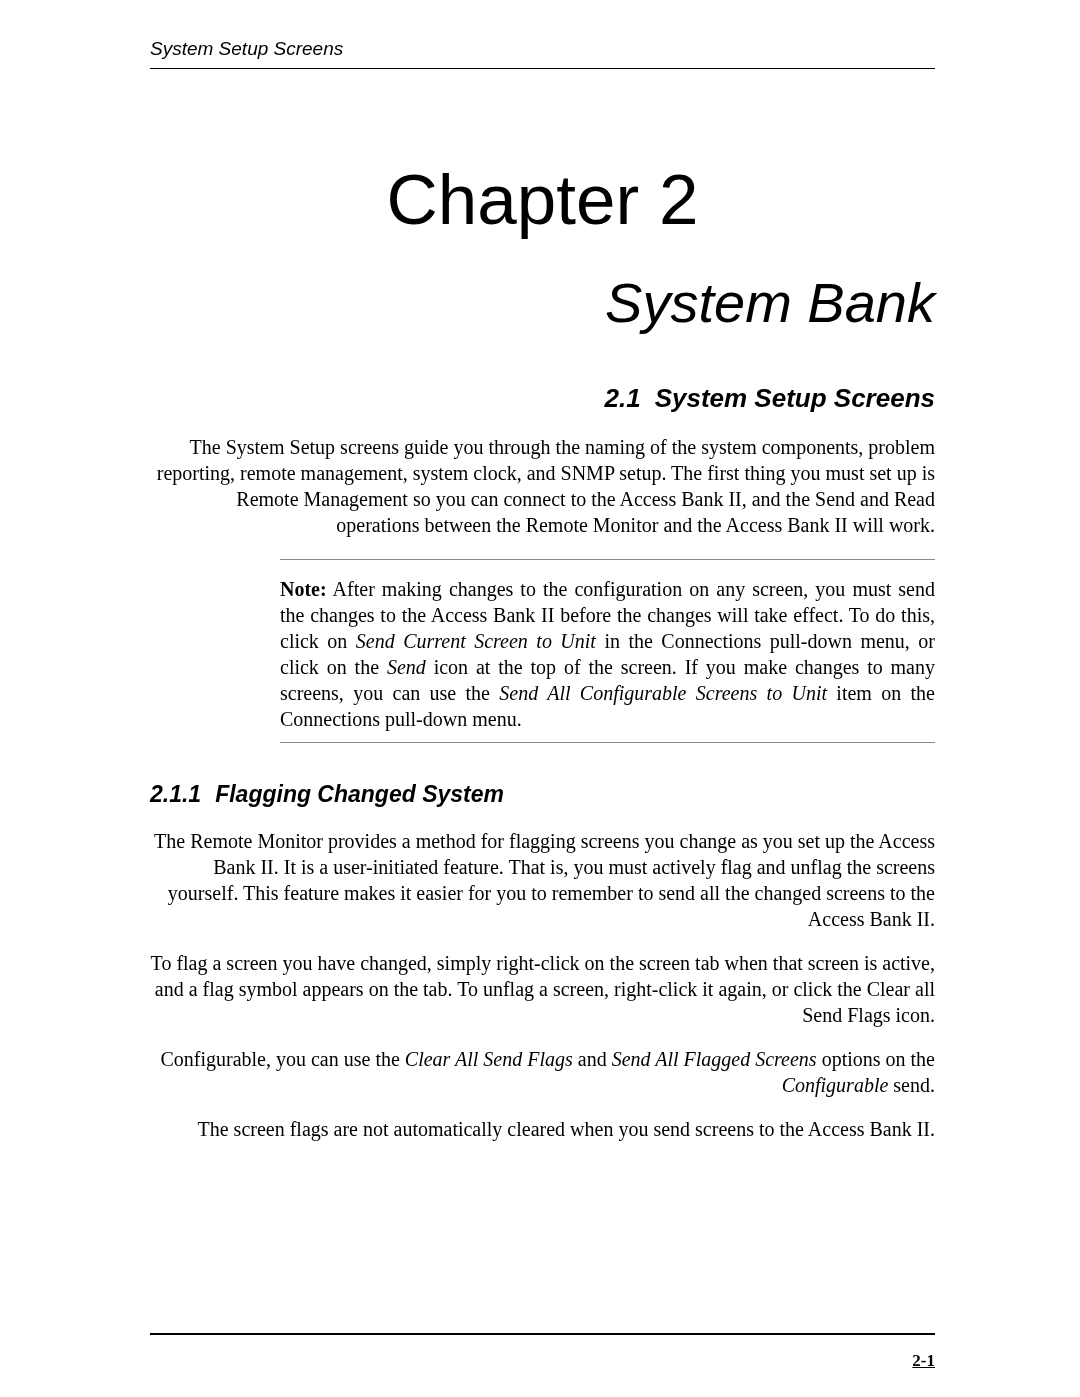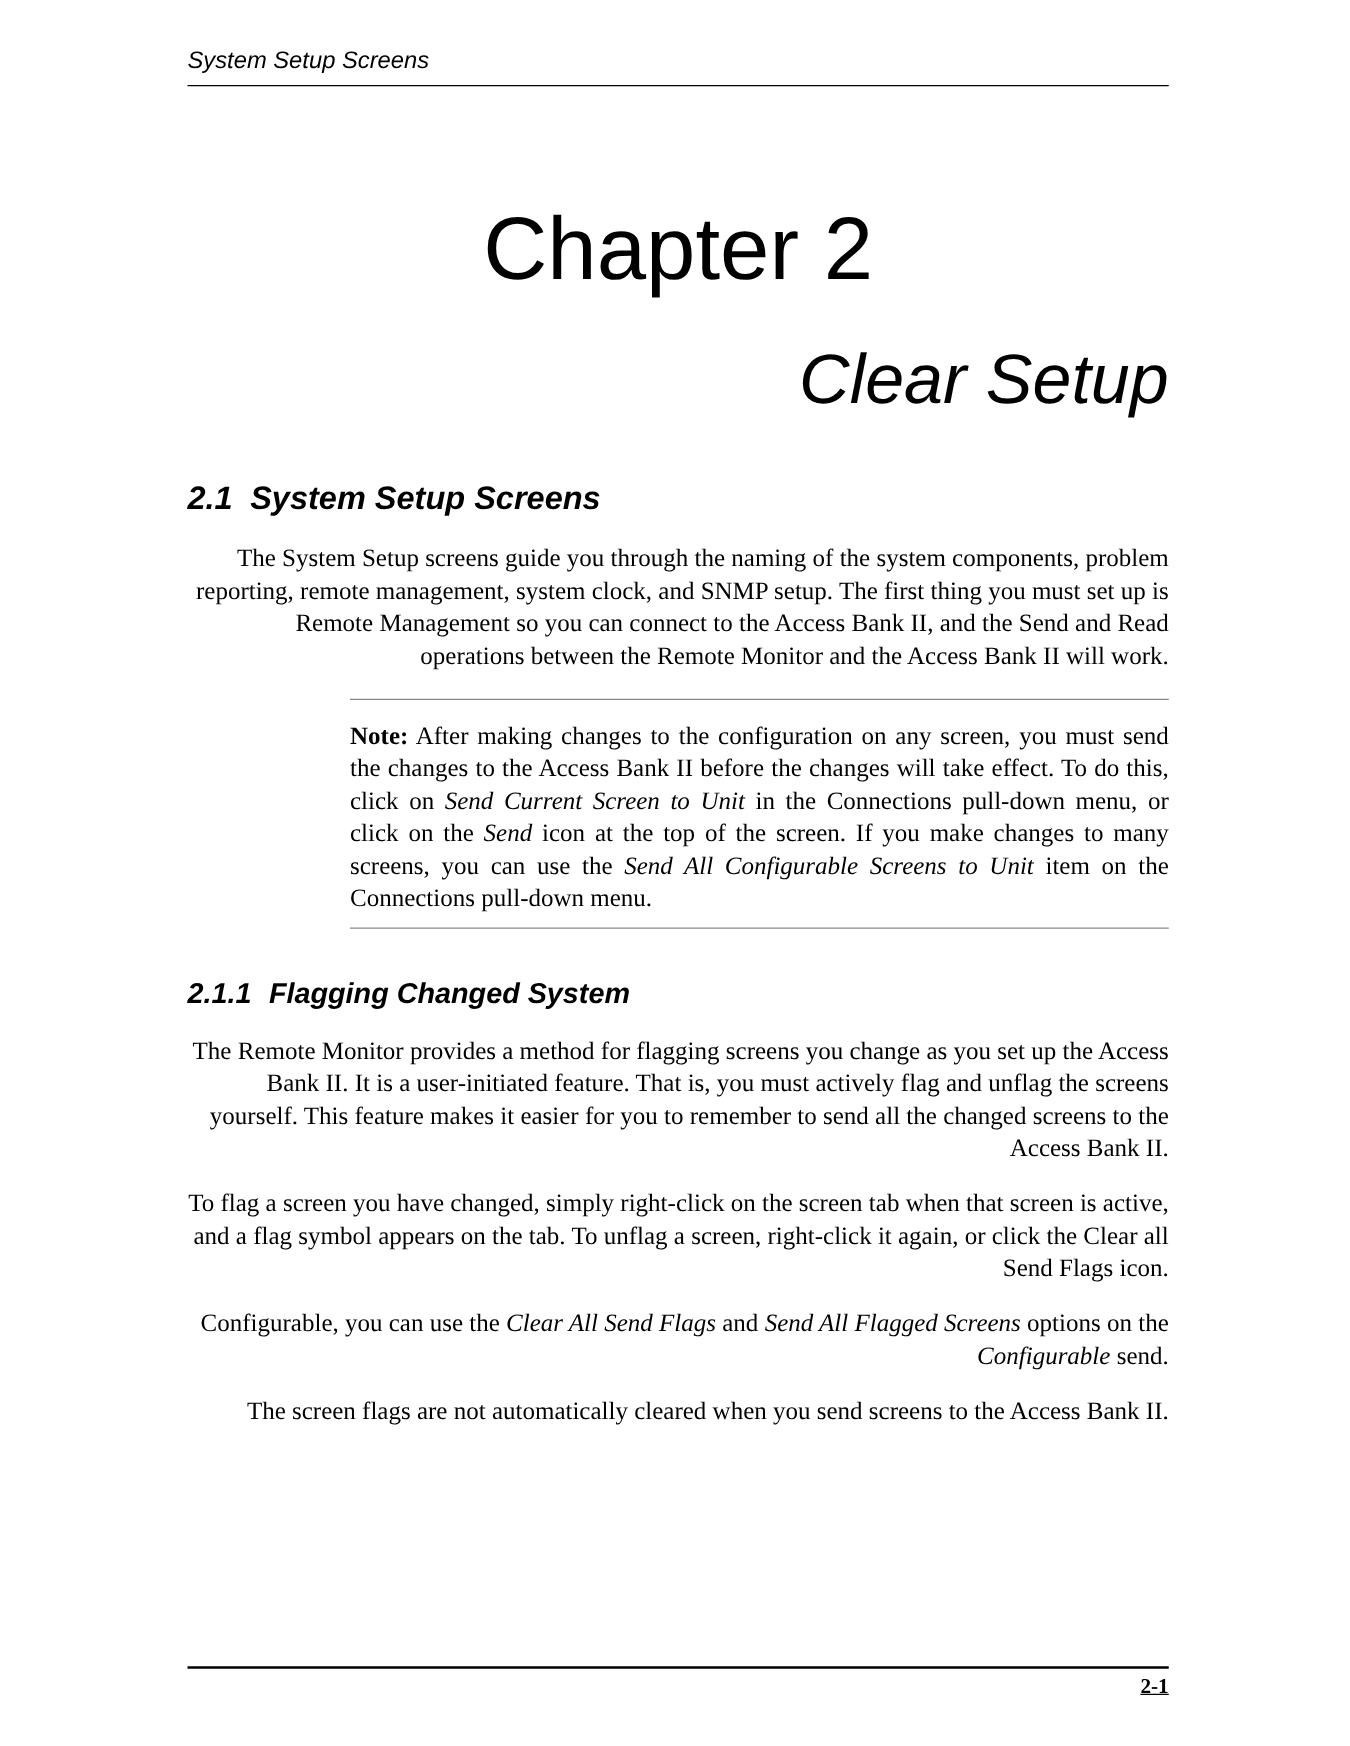--- a/index.html
+++ b/index.html
@@ -41,20 +41,21 @@
       text-align: right;
       font-weight: 400;
       margin-bottom: 48px;
     }
     .section-heading {
       font-family: Arial, Helvetica, sans-serif;
       font-size: 26px;
       font-style: italic;
       font-weight: bold;
       margin-bottom: 20px;
+      text-align: right;
     }
     .section-number-space {
       margin-right: 14px;
     }
     .body-para {
       font-size: 20px;
       line-height: 1.3;
       margin-bottom: 18px;
       text-align: right;
     }
@@ -91,39 +92,39 @@
     .footer-rule {
       position: absolute;
       bottom: 62px;
       left: 150px;
       right: 145px;
       border: none;
       border-top: 2.5px solid #000;
     }
     .page-number {
       position: absolute;
-      bottom: 38px;
+      bottom: 26px;
       right: 145px;
       font-family: 'Times New Roman', Times, serif;
       font-weight: bold;
       font-size: 17px;
       text-decoration: underline;
     }
     .inline-italic {
       font-style: italic;
     }
   </style>
 </head>
 <body>
 
 <div class="running-header">System Setup Screens</div>
 <hr class="hr-top">
 
 <div class="chapter-number">Chapter 2</div>
-<div class="chapter-title">Clear Setup</div>
+<div class="chapter-title">System Bank</div>
 
 <div class="section-heading">
   <span class="section-number-space">2.1</span><span>System Setup Screens</span>
 </div>
 
 <p class="body-para">The System Setup screens guide you through the naming of the system components, problem reporting, remote management, system clock, and SNMP setup. The first thing you must set up is Remote Management so you can connect to the Access Bank II, and the Send and Read operations between the Remote Monitor and the Access Bank II will work.</p>
 
 <div class="note-block">
   <hr class="note-hr">
   <p class="note-text">

